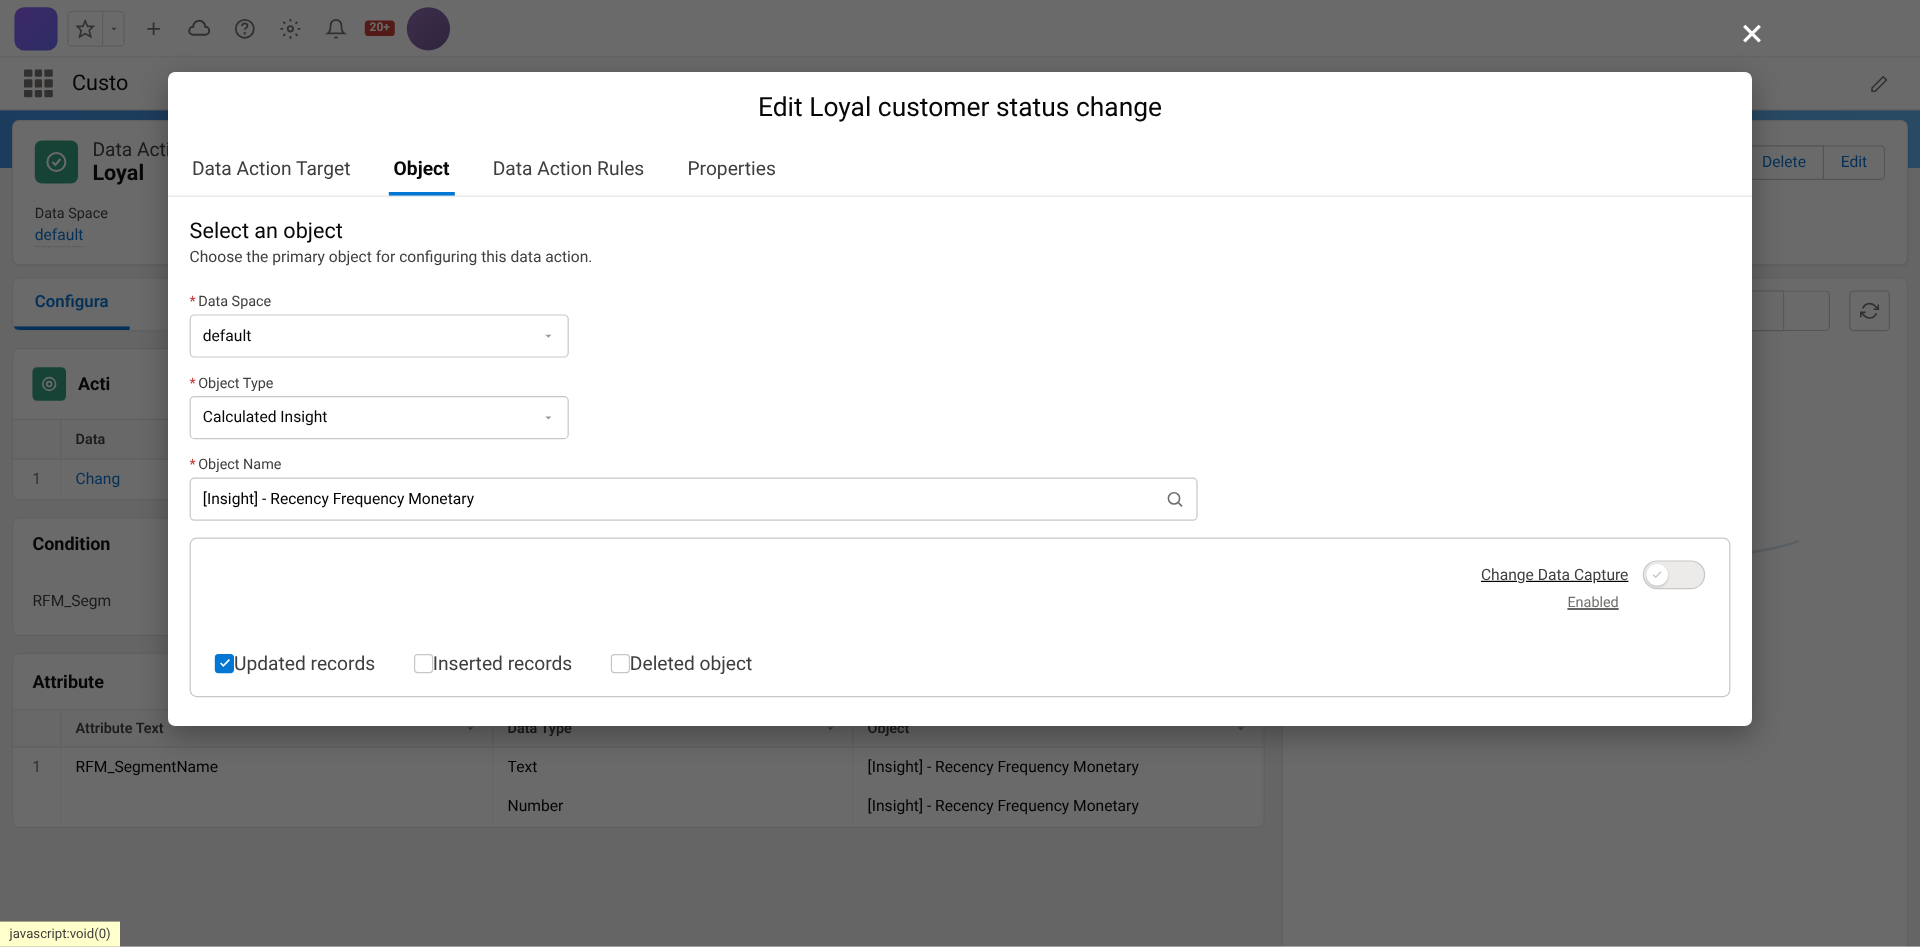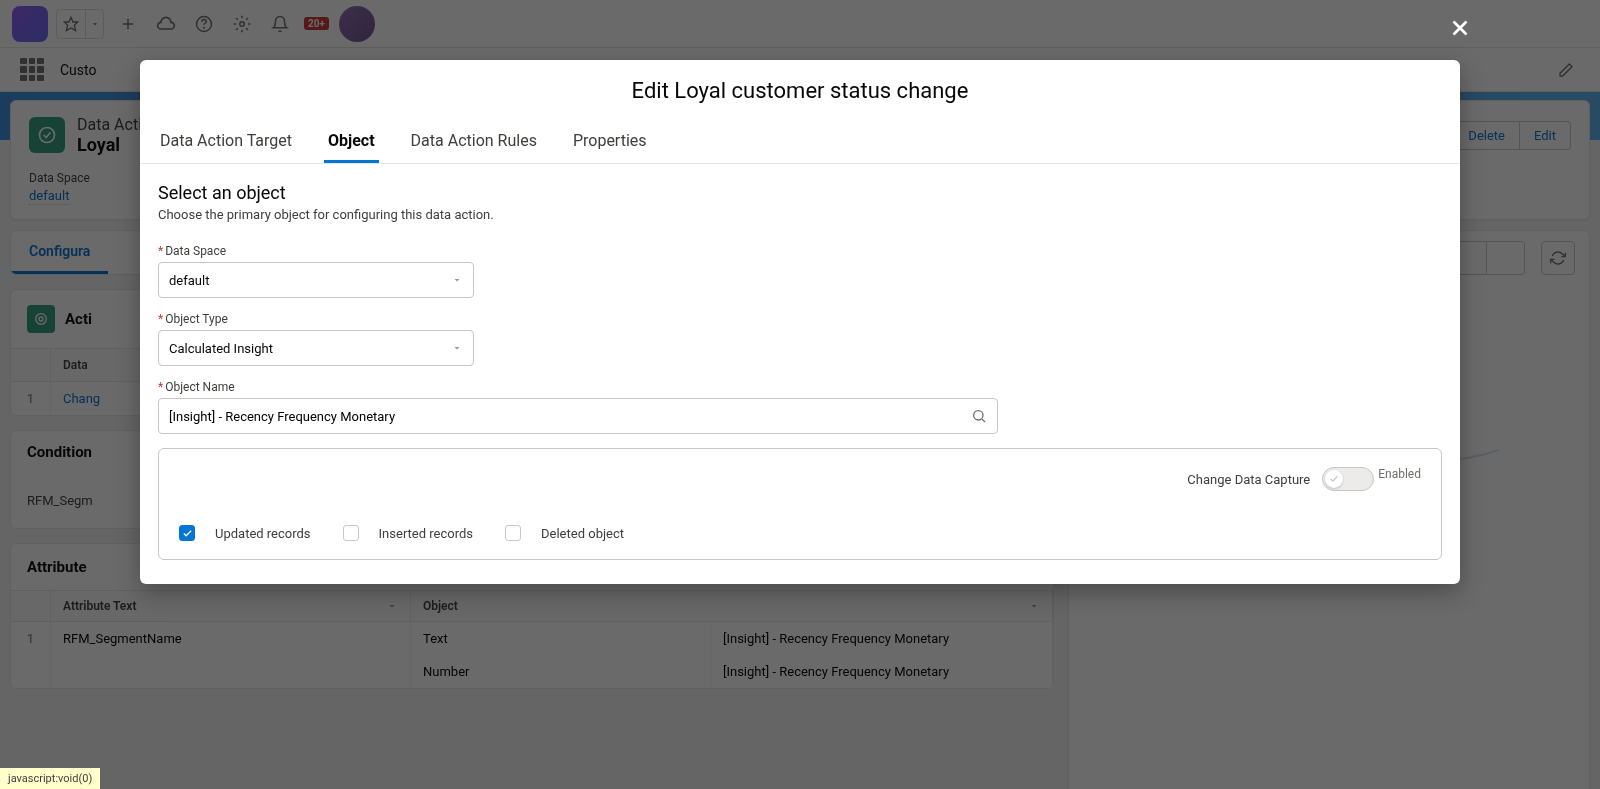--- a/index.html
+++ b/index.html
@@ -17,21 +17,21 @@
     .favorites-grp { display: flex; align-items: center; border: 1px solid #dddbda; border-radius: 4px; overflow: hidden; }
     .favorites-grp .ic { width: 28px; height: 28px; display: flex; align-items: center; justify-content: center; }
     .favorites-grp .car { width: 18px; border-left: 1px solid #dddbda; }
     .notif-badge { background: #c23934; color: #fff; font-size: 10px; font-weight: 700; padding: 1px 4px; border-radius: 3px; min-width: 22px; text-align: center; }
     .avatar { width: 36px; height: 36px; border-radius: 50%; background: linear-gradient(135deg, #8e6db5, #6b4f8f); }
 
     
     .app-header { height: 44px; background: #fff; display: flex; align-items: center; padding: 0 20px; border-bottom: 1px solid #e5e5e5; }
     .app-launcher { width: 24px; height: 24px; margin-right: 16px; cursor: pointer; display: grid; grid-template-columns: repeat(3, 1fr); grid-template-rows: repeat(3, 1fr); gap: 2px; }
     .app-launcher span { background: #706e6b; border-radius: 1px; }
-    .app-name { color: #080707; font-size: 14px; }
+    .app-name { color: #080707; font-size: 18px; }
     .edit-action { margin-left: auto; width: 28px; height: 28px; cursor: pointer; color: #706e6b; display: flex; align-items: center; justify-content: center; }
 
     
     .hero-band { height: 48px; background: linear-gradient(90deg, #3a8dde, #4a9ee8, #5aafed); position: relative; }
     .hero-band::after { content:""; position:absolute; inset:0; background-image: radial-gradient(circle, rgba(255,255,255,0.2) 4px, transparent 5px); background-size: 80px 80px; opacity: 0.5; }
 
     
     .record-header { margin: -40px 10px 10px 10px; background: #fff; border-radius: 6px; border: 1px solid #e5e5e5; padding: 14px 18px; box-shadow: 0 1px 2px rgba(0,0,0,0.05); position: relative; }
     .rh-top { display: flex; align-items: center; gap: 12px; }
     .rh-icon { width: 36px; height: 36px; background: #2e9e7f; border-radius: 6px; display: flex; align-items: center; justify-content: center; }
@@ -105,27 +105,27 @@
     .form-label { font-size: 12px; color: #3e3e3c; margin-bottom: 4px; display: block; }
     .req { color: #c23934; margin-right: 2px; }
     .select-box { width: 316px; height: 36px; border: 1px solid #c9c7c5; border-radius: 4px; padding: 0 10px; display:flex; align-items:center; justify-content:space-between; font-size: 13px; color: #080707; background:#fff; }
     .lookup-box { width: 840px; height: 36px; border: 1px solid #c9c7c5; border-radius: 4px; padding: 0 10px; display:flex; align-items:center; justify-content:space-between; font-size: 13px; }
     .caret-svg { width: 12px; height: 12px; opacity: 0.7; }
 
     .cdc-box { margin-top: 12px; border: 1px solid #c9c7c5; border-radius: 6px; padding: 18px 20px; }
     .cdc-top { display: flex; align-items: center; }
     .cdc-text { font-size: 13px; color: #3e3e3c; }
     .cdc-link { color: #0070d2; }
-    .cdc-right { margin-left: auto; display:flex; flex-direction:row; align-items: flex-start; gap: 4px; }
+    .cdc-right { margin-left: auto; display:flex; flex-direction:column; align-items: center; gap: 4px; text-decoration: underline; }
     .cdc-label { font-size: 13px; color: #3e3e3c; margin-right: 12px; }
     .toggle { width: 52px; height: 24px; border-radius: 12px; background: #ecebea; border: 1px solid #c9c7c5; position: relative; cursor: pointer; }
     .toggle-knob { position:absolute; left:2px; top:2px; width:18px; height:18px; background:#fff; border-radius:50%; box-shadow:0 1px 2px rgba(0,0,0,0.2); display:flex; align-items:center; justify-content:center; }
     .toggle-sub { font-size: 12px; color: #706e6b; }
     .cdc-checks { display: flex; gap: 32px; margin-top: 34px; }
-    .chk { display:flex; align-items:flex-end; gap:20px; font-size:13px; color:#3e3e3c; }
+    .chk { display:flex; align-items:center; gap:0; font-size:16px; color:#3e3e3c; }
     .chk-box { width:16px; height:16px; border:1px solid #c9c7c5; border-radius:3px; display:flex; align-items:center; justify-content:center; }
     .chk-box.checked { background:#0176d3; border-color:#0176d3; }
 
     .status-bar { position: absolute; left: 0; bottom: 0; background: #ffffcc; font-size: 11px; color:#3e3e3c; padding: 4px 8px; z-index:70; }
 
     .link-blue { color: #0070d2; }
   </style>
 </head>
 <body>
 
@@ -276,20 +276,26 @@
       </div>
       <div class="cond-body">RFM_Segm</div>
     </div>
 
     <div class="card">
       <div class="attr-head">Attribute</div>
       <div class="grid-head">
         <div class="col-num"></div>
         <div class="col-a">
           <span>Attribute Text</span>
+          <svg class="caret-svg" viewBox="0 0 24 24" fill="#706e6b">
+              <path d="M7 10l5 5 5-5z"></path>
+            </svg>
+        </div>
+        <div class="col-b">
+          <span>Data Type</span>
           <svg class="caret-svg" viewBox="0 0 24 24" fill="#706e6b">
               <path d="M7 10l5 5 5-5z"></path>
             </svg>
         </div>
         <div class="col-c">
           <span>Object</span>
           <svg class="caret-svg" viewBox="0 0 24 24" fill="#706e6b">
               <path d="M7 10l5 5 5-5z"></path>
             </svg>
         </div>

